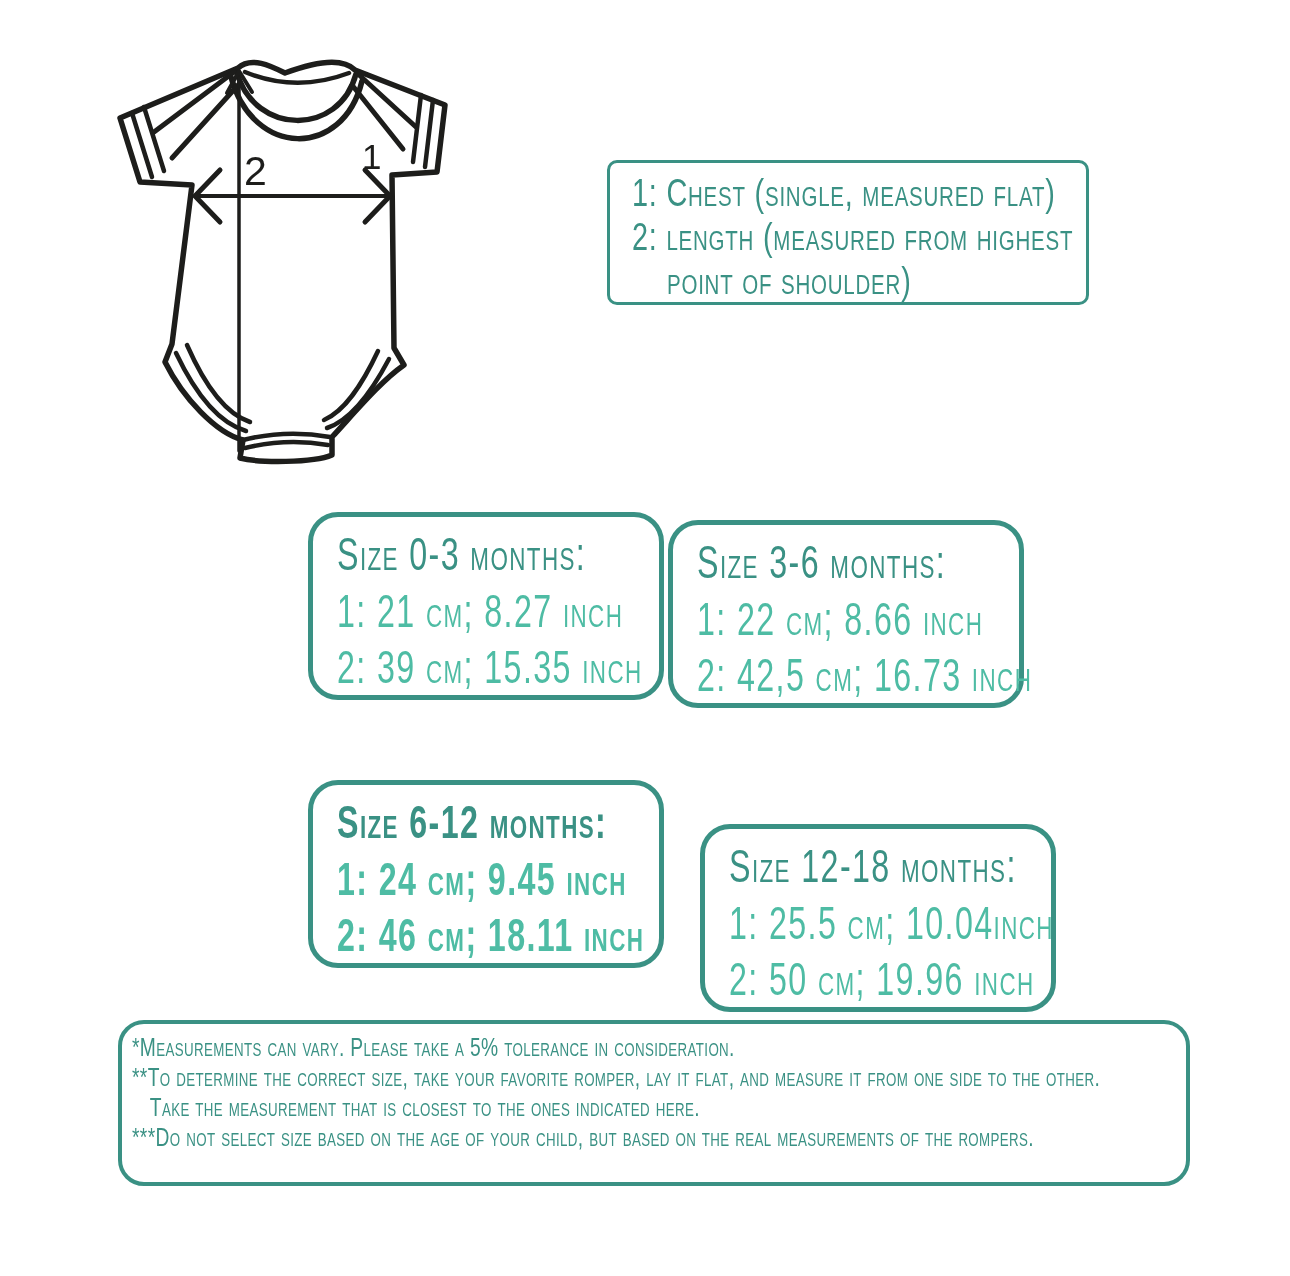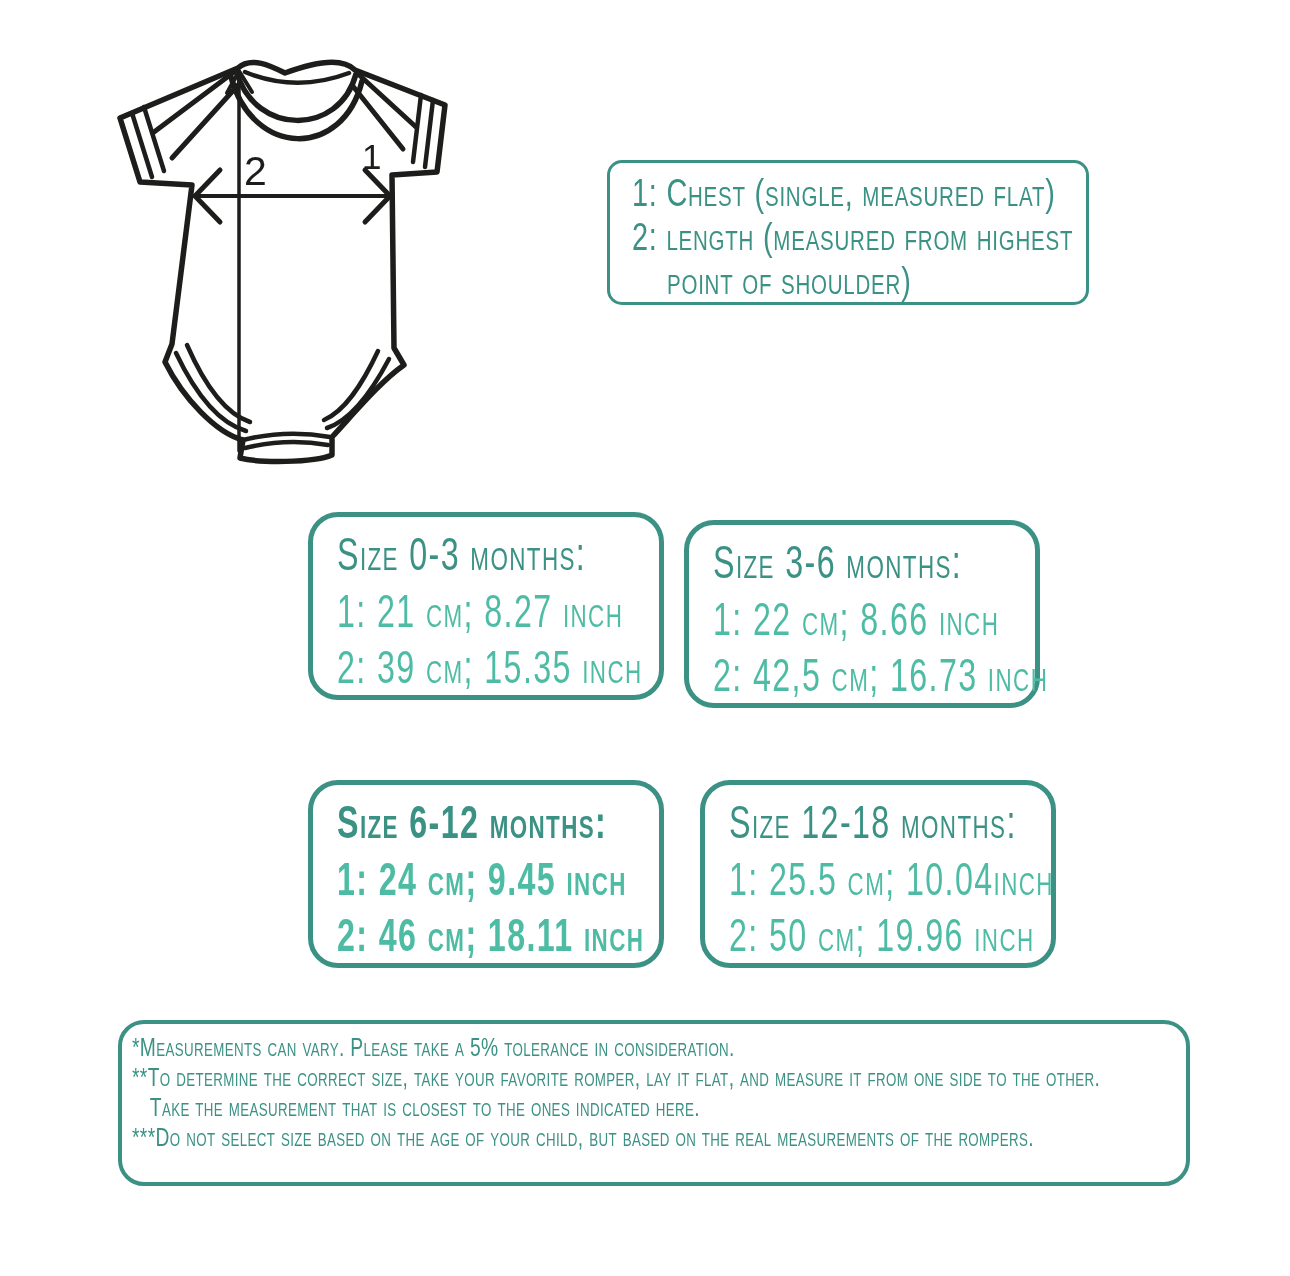--- a/index.html
+++ b/index.html
@@ -12,44 +12,44 @@
     border:4px solid #3A9184;
   }
   
   .hline {
     display:block; white-space:nowrap; font-variant:small-caps;
     transform-origin:0 50%;
   }
 
   .legend-box {
     left:607px; top:160px; width:482px; height:145px;
-    border-width:3px; border-radius:15px; padding:8px 0 0 22px;
+    border-width:3px; border-radius:10px; padding:8px 0 0 22px;
   }
   .legend-box .hline {
     font-size:38px; line-height:44px; color:#3A9184;
     letter-spacing:1px; transform:scaleX(0.76);
   }
   .legend-box .indent { padding-left:46px; }
 
   .size-box {
     border-width:5px; border-radius:30px; width:356px; height:188px;
     padding:8px 0 0 24px;
   }
   .size-box .title {
     font-size:46px; line-height:58px; color:#3A9184;
     letter-spacing:2px; transform:scaleX(0.70);
   }
   .size-box .val {
     font-size:46px; line-height:56px; color:#4EBCA4;
     letter-spacing:2px; transform:scaleX(0.70);
   }
   .pos-b1 { left:308px; top:512px; }
-  .pos-b2 { left:684px; top:520px;padding-left:24px; }
+  .pos-b2 { left:668px; top:520px;padding-left:24px; }
   .pos-b3 { left:308px; top:780px;font-weight:bold; }
-  .pos-b4 { left:700px; top:780px; }
+  .pos-b4 { left:700px; top:824px; }
 
   .footer-box {
     left:118px; top:1020px; width:1072px; height:166px;
     border-width:4px; border-radius:26px; padding:8px 0 0 10px;
   }
   .footer-box .hline {
     font-size:26px; line-height:30px; color:#3A9184;
     letter-spacing:0.5px; transform:scaleX(0.74);
   }
   .footer-box .indent { padding-left:24px; }

